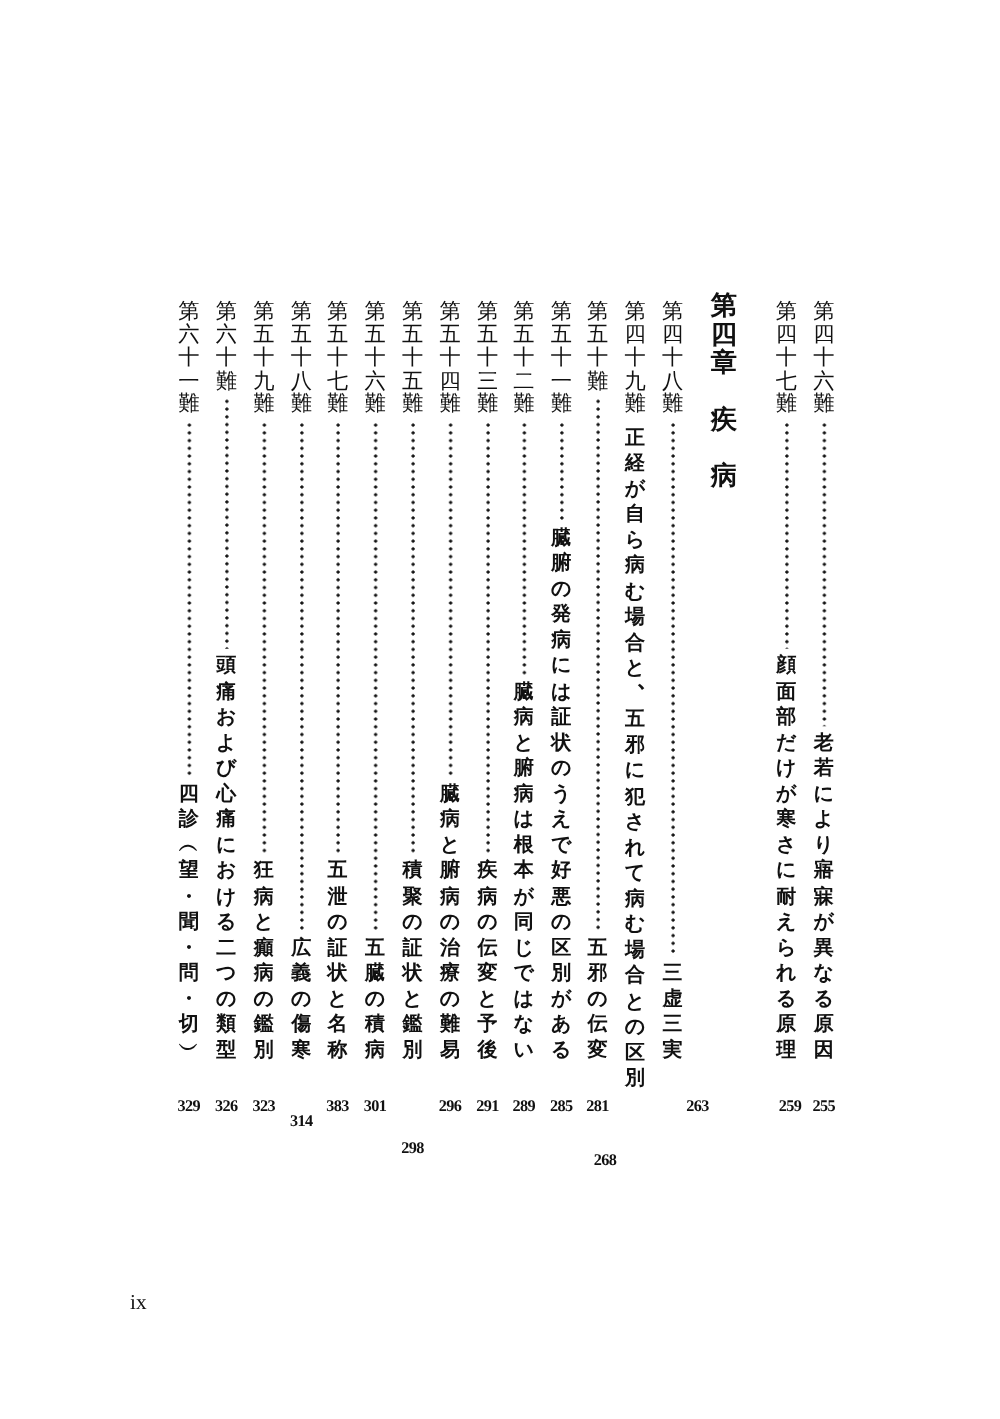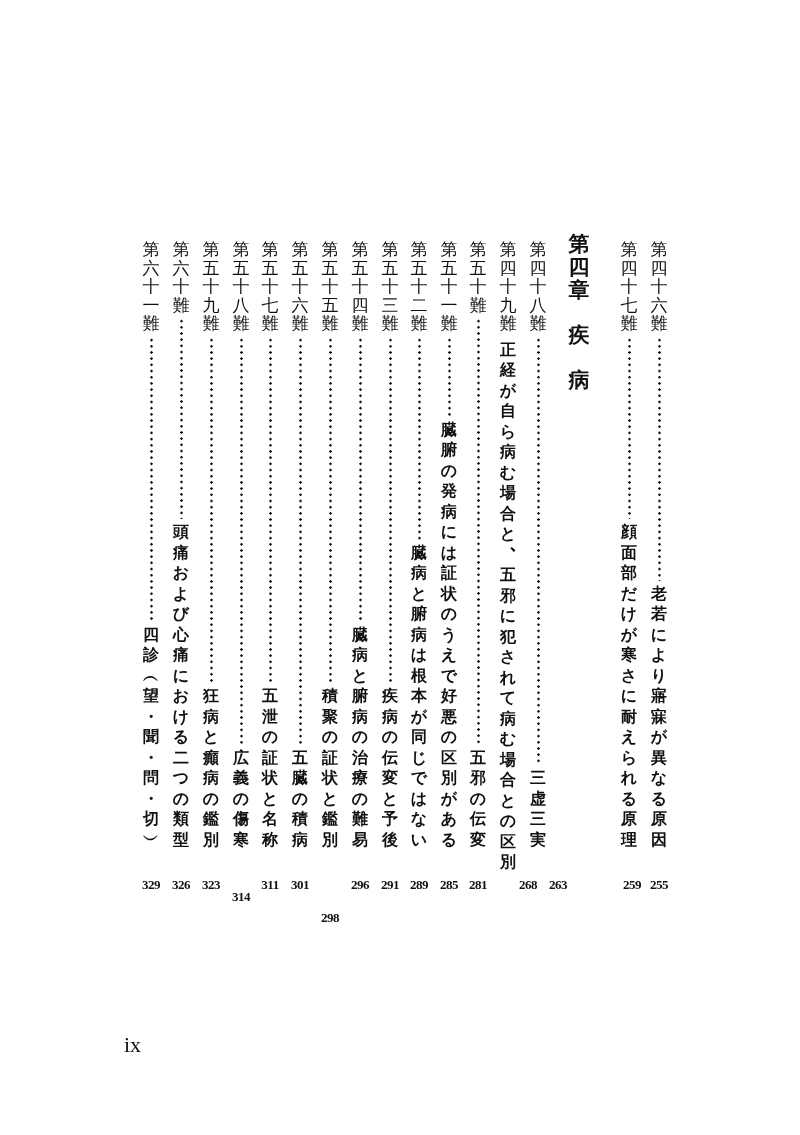--- a/index.html
+++ b/index.html
@@ -67,22 +67,21 @@
     flex-direction: column;
     align-items: center;
   }
   .chapter span { display: block; text-align: center; }
   .chapter .gap { height: 22px; }
   .folio {
     position: absolute;
     left: 104px;
     top: 1032px;
     font-family: "Liberation Serif", "DejaVu Serif", serif;
-    font-size: 22px;
-    margin-left: 20px;
+    font-size: 17px;
   }
 </style>
 </head>
 <body>
 
 <div class="page">
 
   <div class="chapter">
 
     <div id="chapter-label-v">
@@ -200,21 +199,21 @@
           <span>病</span>
           <span>む</span>
           <span>場</span>
           <span>合</span>
           <span>と</span>
           <span>の</span>
           <span>区</span>
           <span>別</span>
         </div>
       </div>
-      <div class="pagenum" style="left: 528px;">268</div>
+      <div class="pagenum" style="left: 484px; margin-top: 43px;">268</div>
       <div class="entry" style="left: 467px;">
         <div class="title">
           <span>第</span>
           <span>五</span>
           <span>十</span>
           <span>難</span>
         </div>
         <div class="leader"></div>
         <div class="desc">
           <span>五</span>
@@ -384,21 +383,21 @@
           <span>五</span>
           <span>泄</span>
           <span>の</span>
           <span>証</span>
           <span>状</span>
           <span>と</span>
           <span>名</span>
           <span>称</span>
         </div>
       </div>
-      <div class="pagenum" style="left: 270px;">311</div>
+      <div class="pagenum" style="left: 270px;">383</div>
       <div class="entry" style="left: 230px;">
         <div class="title">
           <span>第</span>
           <span>五</span>
           <span>十</span>
           <span>八</span>
           <span>難</span>
         </div>
         <div class="leader"></div>
         <div class="desc">

